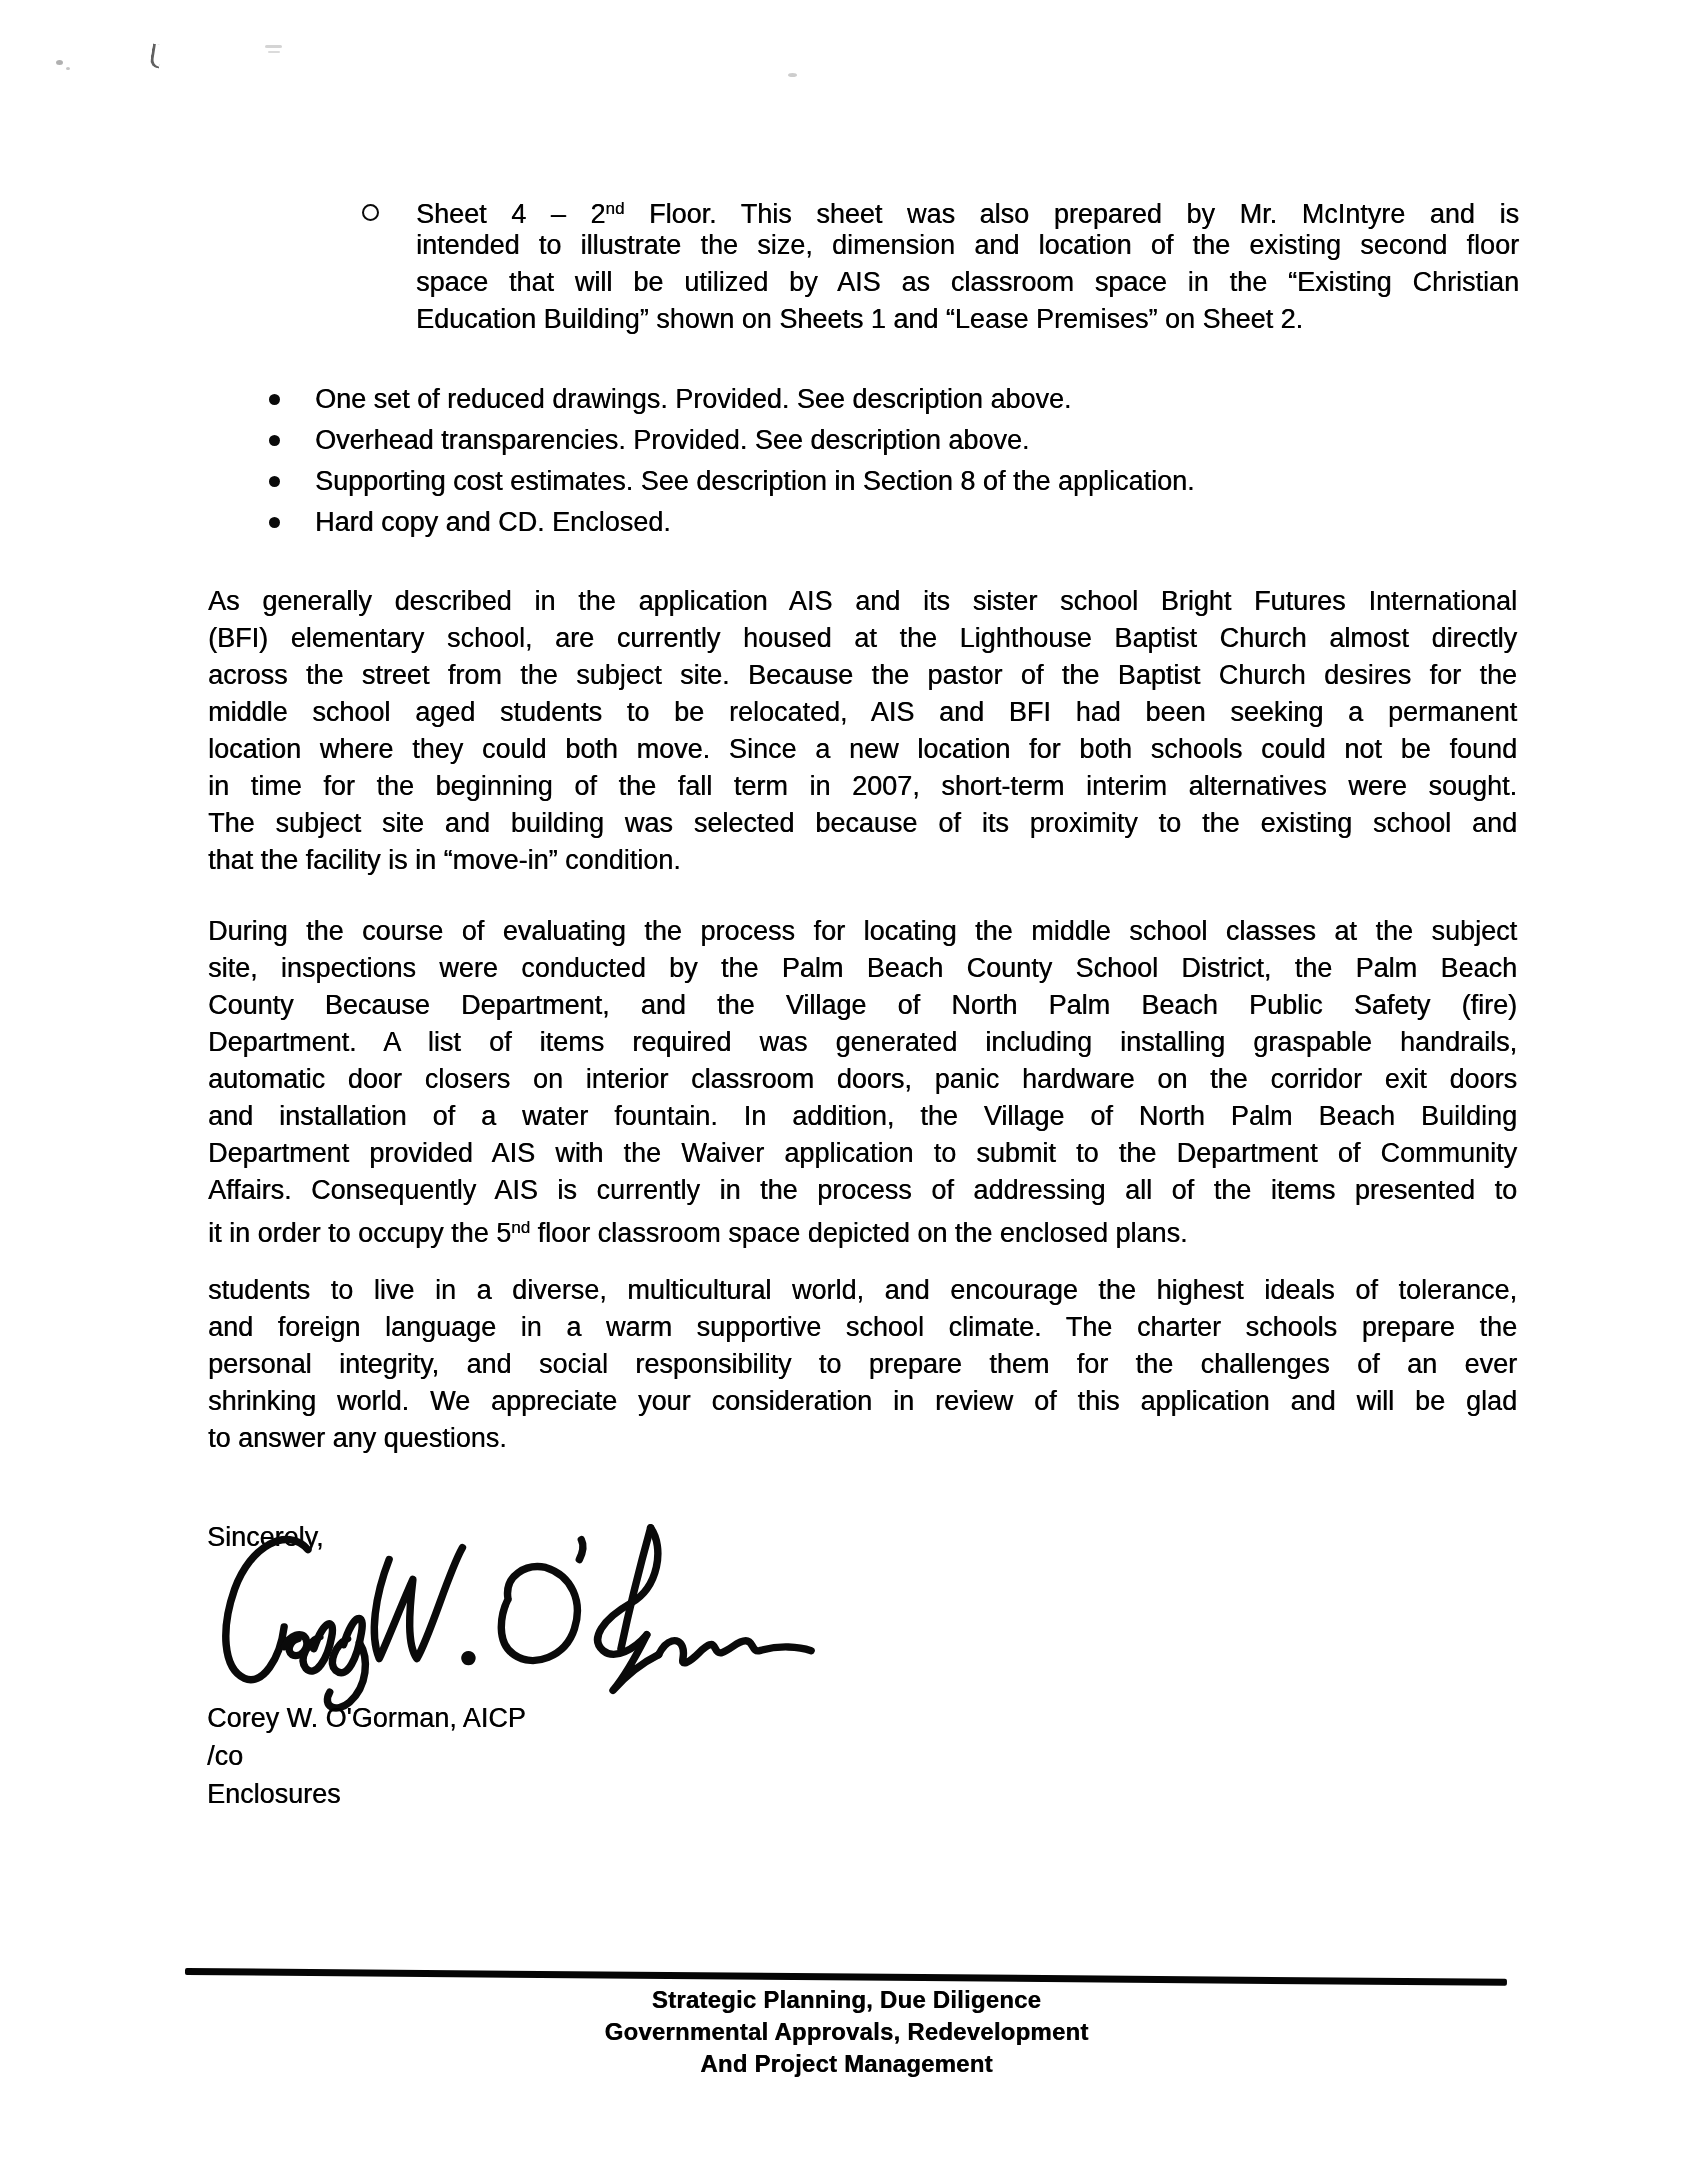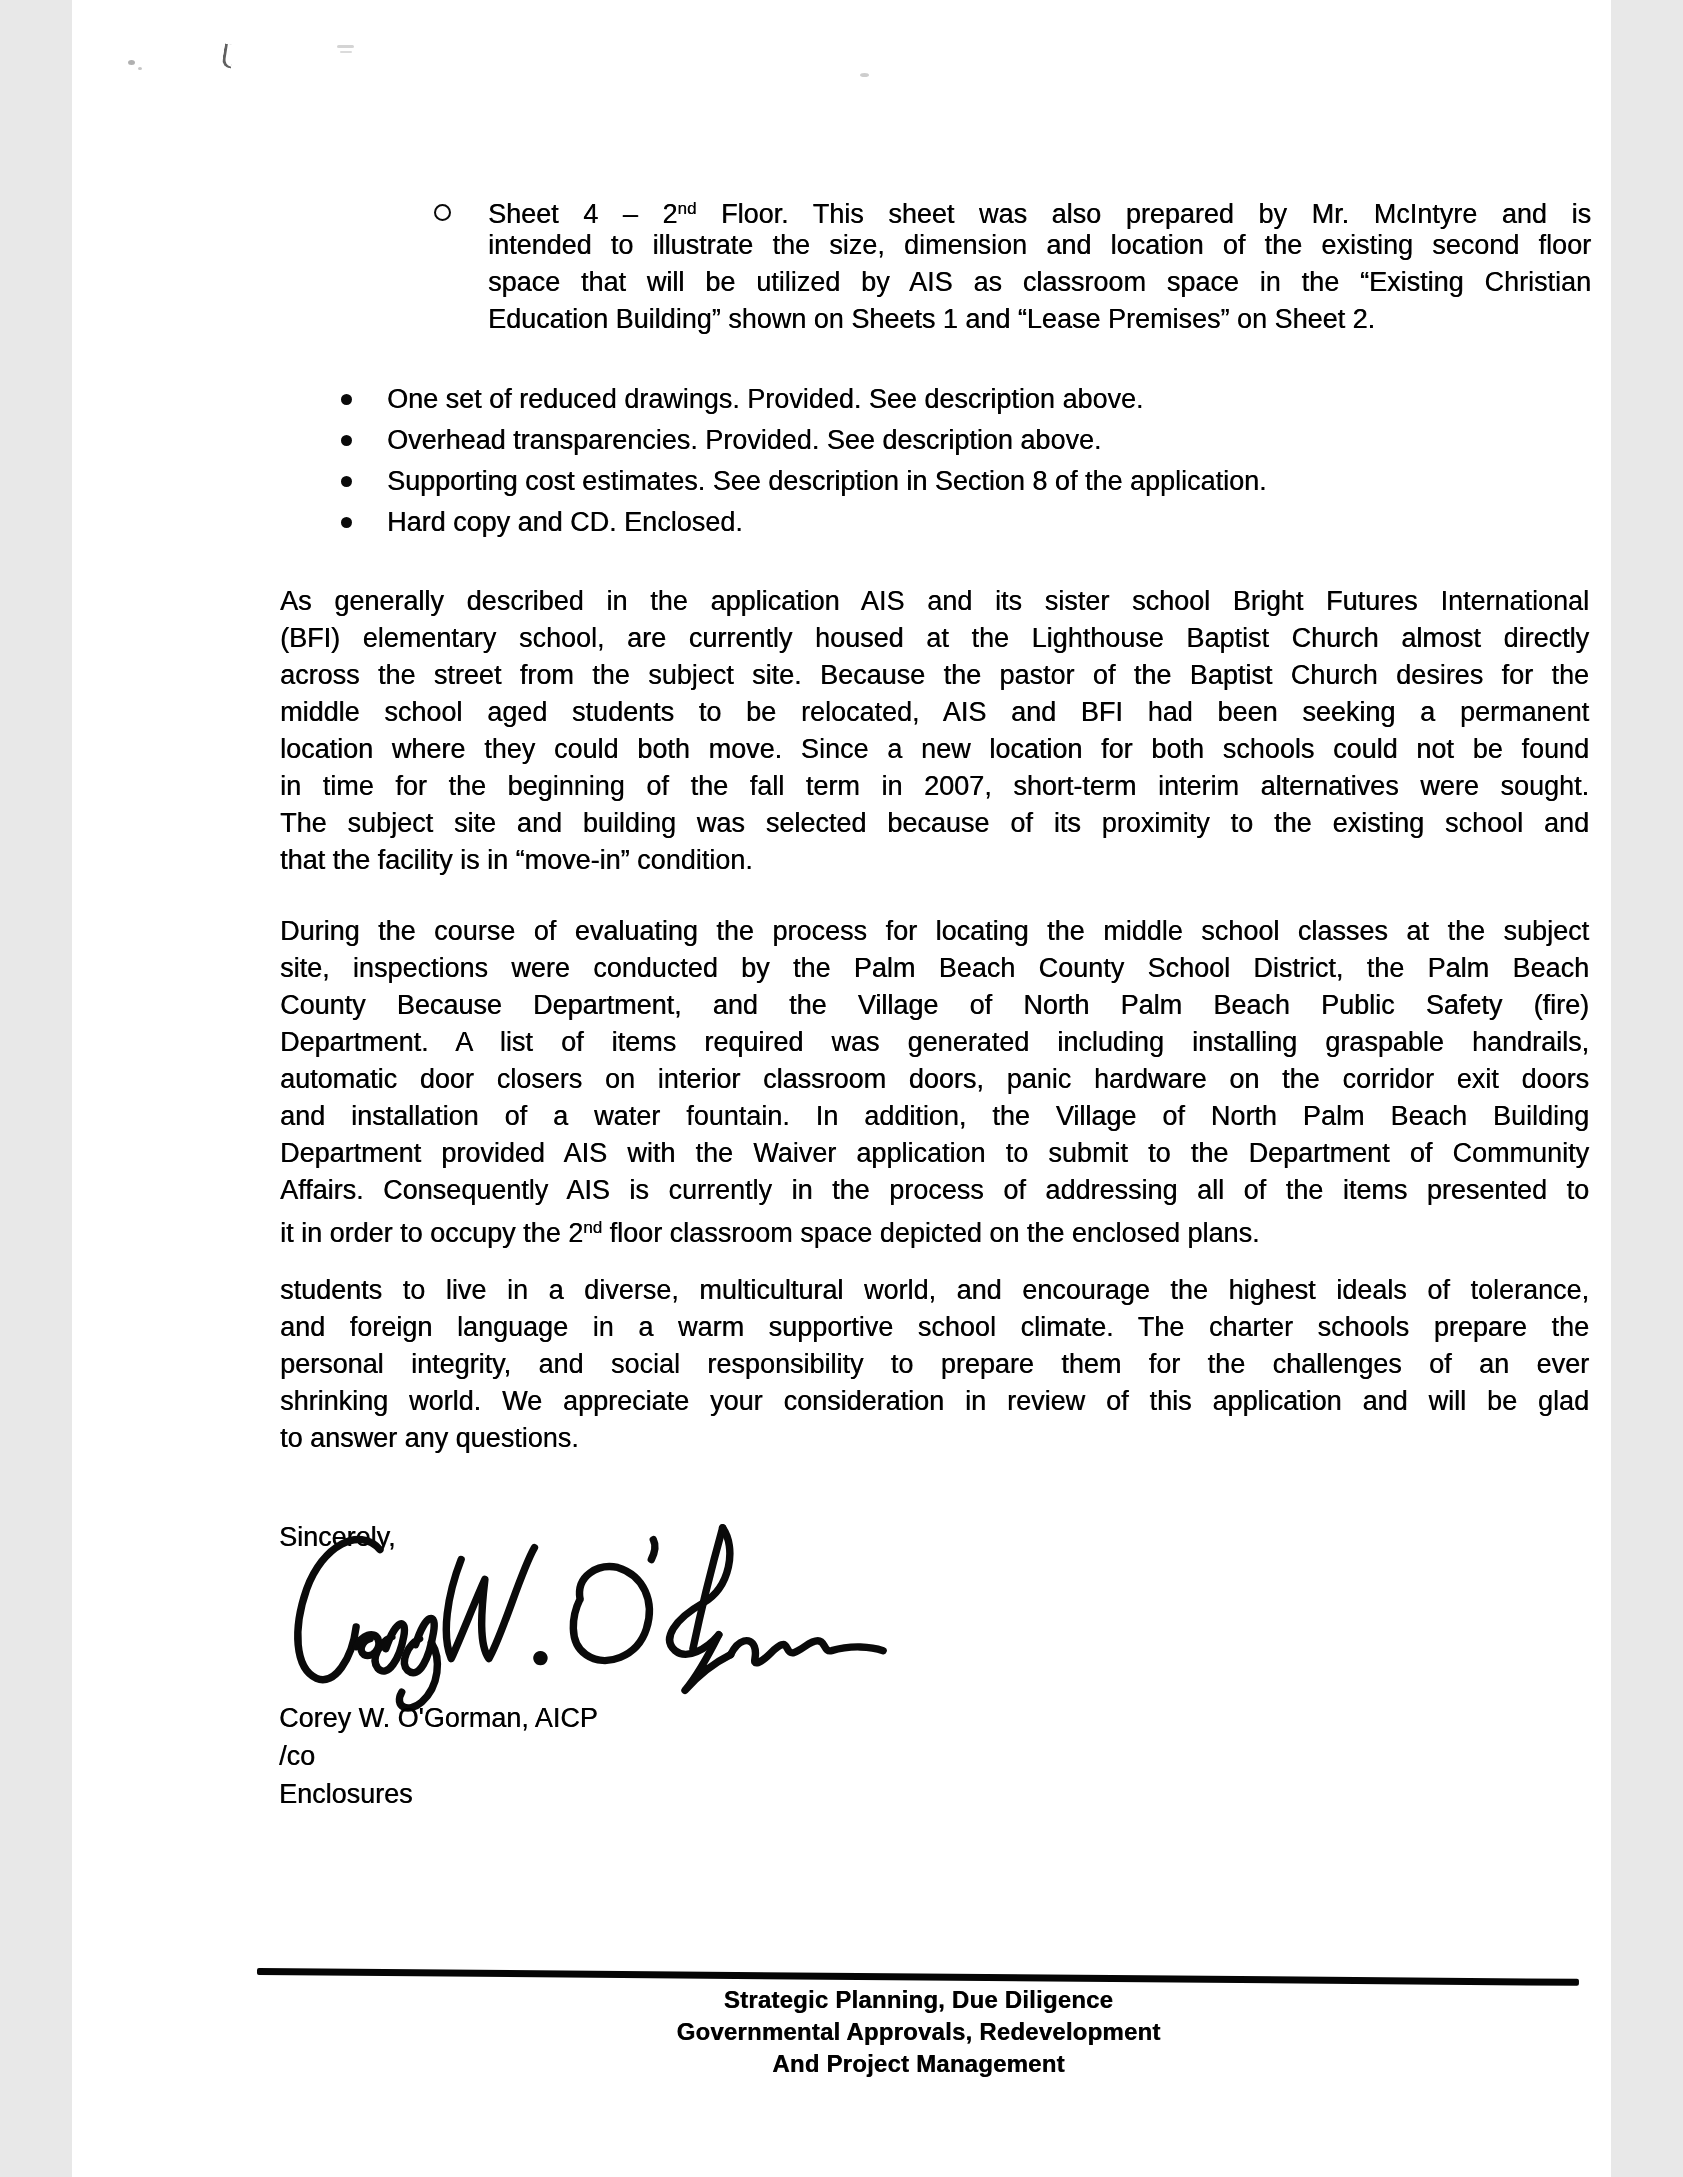--- a/index.html
+++ b/index.html
@@ -1,17 +1,17 @@
 <!DOCTYPE html>
 <html><head>
 <meta charset="utf-8">
 <style>
   html,body { margin:0; padding:0; background:#e8e8e8; }
   .page {
-    position:relative; width:1539px; height:2177px; margin:0 auto;
+    position:relative; width:1683px; height:2177px; margin:0 auto;
     background:#ffffff; overflow:hidden;
     font-family:"Liberation Sans", sans-serif; color:#000;
     text-shadow:0.4px 0.2px 0 rgba(0,0,0,0.82); 
   }
   .jline {
     height:37px; line-height:37px; font-size:27px;
     text-align:justify; text-align-last:justify; white-space:nowrap;
   }
   .jline.lastline { text-align-last:left; }
   .plainline { height:37px; line-height:37px; font-size:27px; white-space:nowrap; }
@@ -104,21 +104,21 @@
 
   <div class="para" id="para2">
     <div class="jline">During the course of evaluating the process for locating the middle school classes at the subject</div>
     <div class="jline">site, inspections were conducted by the Palm Beach County School District, the Palm Beach</div>
     <div class="jline">County Because Department, and the Village of North Palm Beach Public Safety (fire)</div>
     <div class="jline">Department.  A list of items required was generated including installing graspable handrails,</div>
     <div class="jline">automatic door closers on interior classroom doors, panic hardware on the corridor exit doors</div>
     <div class="jline">and installation of a water fountain.  In addition, the Village of North Palm Beach Building</div>
     <div class="jline">Department provided AIS with the Waiver application to submit to the Department of Community</div>
     <div class="jline">Affairs.  Consequently AIS is currently in the process of addressing all of the items presented to</div>
-    <div class="jline lastline"><span>it in order to occupy the 2</span><sup class="ord">nd</sup><span> floor classroom space depicted on the enclosed plans.</span></div>
+    <div class="jline lastline"><span>it in order to occupy the 5</span><sup class="ord">nd</sup><span> floor classroom space depicted on the enclosed plans.</span></div>
   </div>
 
   <div class="para" id="para3">
     <div class="jline">students to live in a diverse, multicultural world, and encourage the highest ideals of tolerance,</div>
     <div class="jline">and foreign language in a warm supportive school climate. The charter schools prepare the</div>
     <div class="jline">personal integrity, and social responsibility to prepare them for the challenges of an ever</div>
     <div class="jline">shrinking world.  We appreciate your consideration in review of this application and will be glad</div>
     <div class="jline lastline">to answer any questions.</div>
   </div>
 

